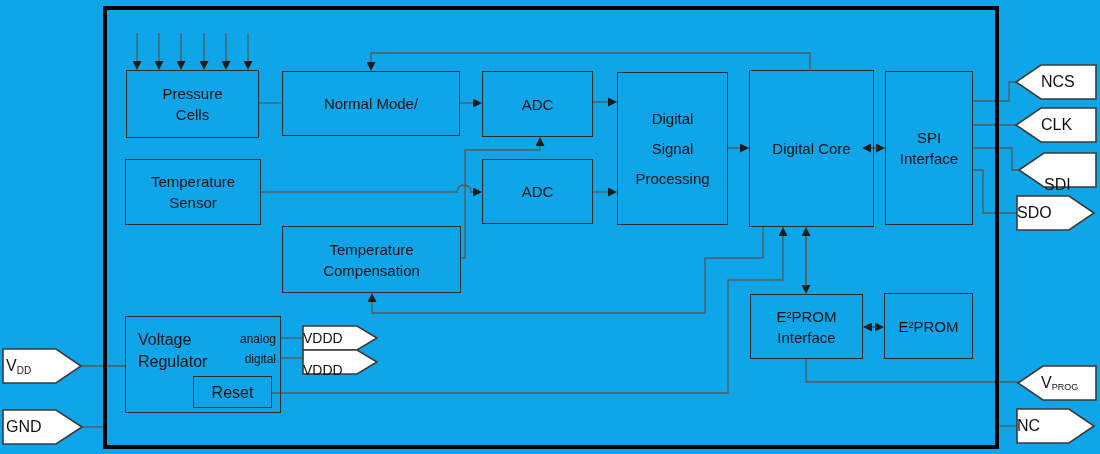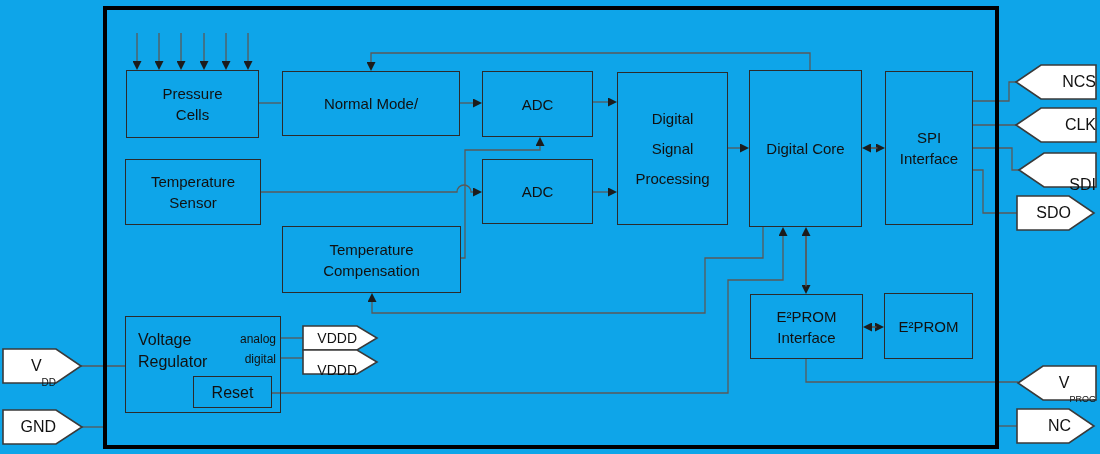--- a/index.html
+++ b/index.html
@@ -18,25 +18,25 @@
     position:absolute;box-sizing:border-box;border:1.5px solid #2b2b2b;
     display:flex;flex-direction:column;align-items:center;justify-content:center;
     text-align:center;font-size:15px;line-height:21px;color:#111;background:transparent;
   }
   .block.airy{line-height:30px;}
   .block.vr{display:block;}
   .vr-title{position:absolute;left:12px;top:12px;display:flex;flex-direction:column;
     font-size:16px;line-height:22px;text-align:left;}
   .vr-sub{position:absolute;right:4px;font-size:12px;line-height:14px;}
   .pin-label{
-    position:absolute;display:flex;align-items:center;justify-content:flex-end;
+    position:absolute;display:flex;align-items:center;justify-content:flex-start;
     font-size:16px;color:#111;white-space:nowrap;
   }
   .pin-label.small{font-size:14px;}
-  .pin-sub{font-size:10px;position:relative;top:16px;letter-spacing:0;}
+  .pin-sub{font-size:10px;position:relative;top:4px;letter-spacing:0;}
   .pin-sub.tiny{font-size:9px;}
 </style>
 </head>
 <body>
 
 <div id="stage">
 
   <svg id="wires" viewBox="0 0 1100 454" xmlns="http://www.w3.org/2000/svg">
     <defs>
       <marker id="arr" markerUnits="userSpaceOnUse" markerWidth="9" markerHeight="9" viewBox="0 0 9 9" refX="1.5" refY="4.5" orient="auto">
@@ -120,21 +120,21 @@
   <div class="block" style="left:482px;top:159px;width:111px;height:65px">
     <span>ADC</span>
   </div>
 
   <div class="block airy" style="left:617px;top:72px;width:111px;height:153px">
     <span>Digital</span>
     <span>Signal</span>
     <span>Processing</span>
   </div>
 
-  <div class="block" style="left:749px;top:70px;width:113px;height:157px">
+  <div class="block" style="left:749px;top:70px;width:125px;height:157px">
     <span>Digital Core</span>
   </div>
 
   <div class="block" style="left:885px;top:71px;width:88px;height:154px">
     <span>SPI</span>
     <span>Interface</span>
   </div>
 
   <div class="block" style="left:125px;top:159px;width:136px;height:66px">
     <span>Temperature</span>

